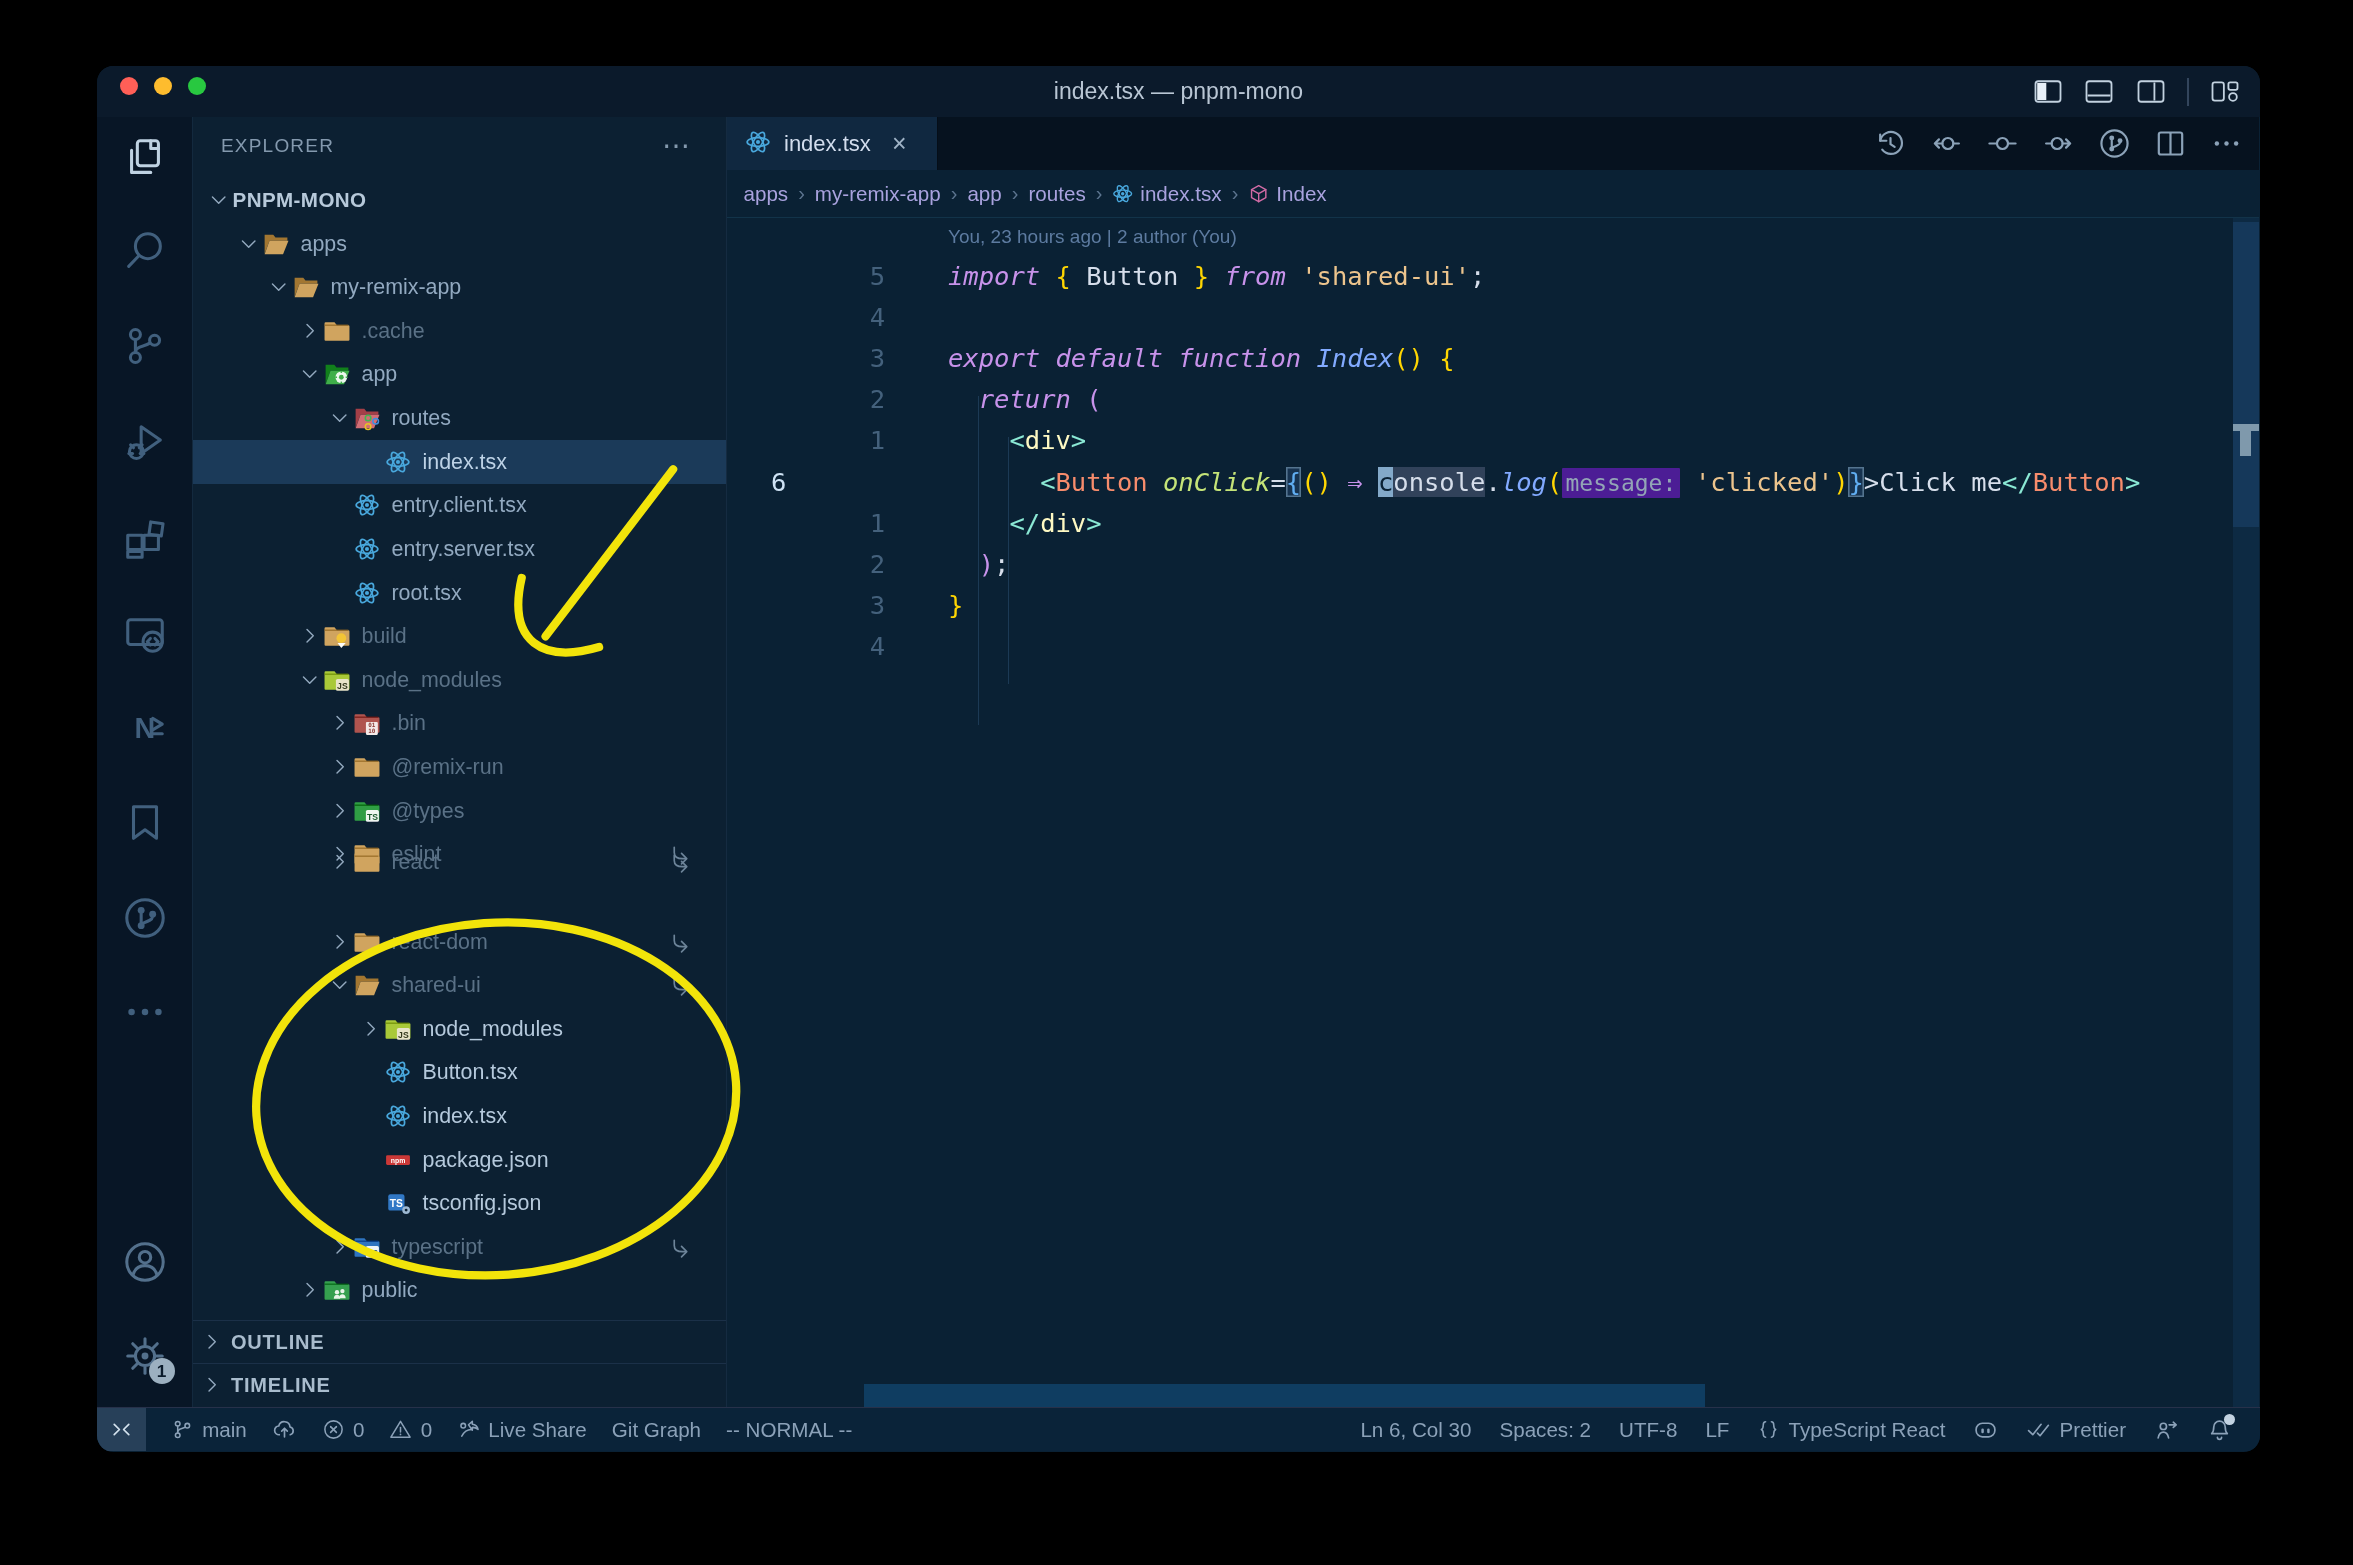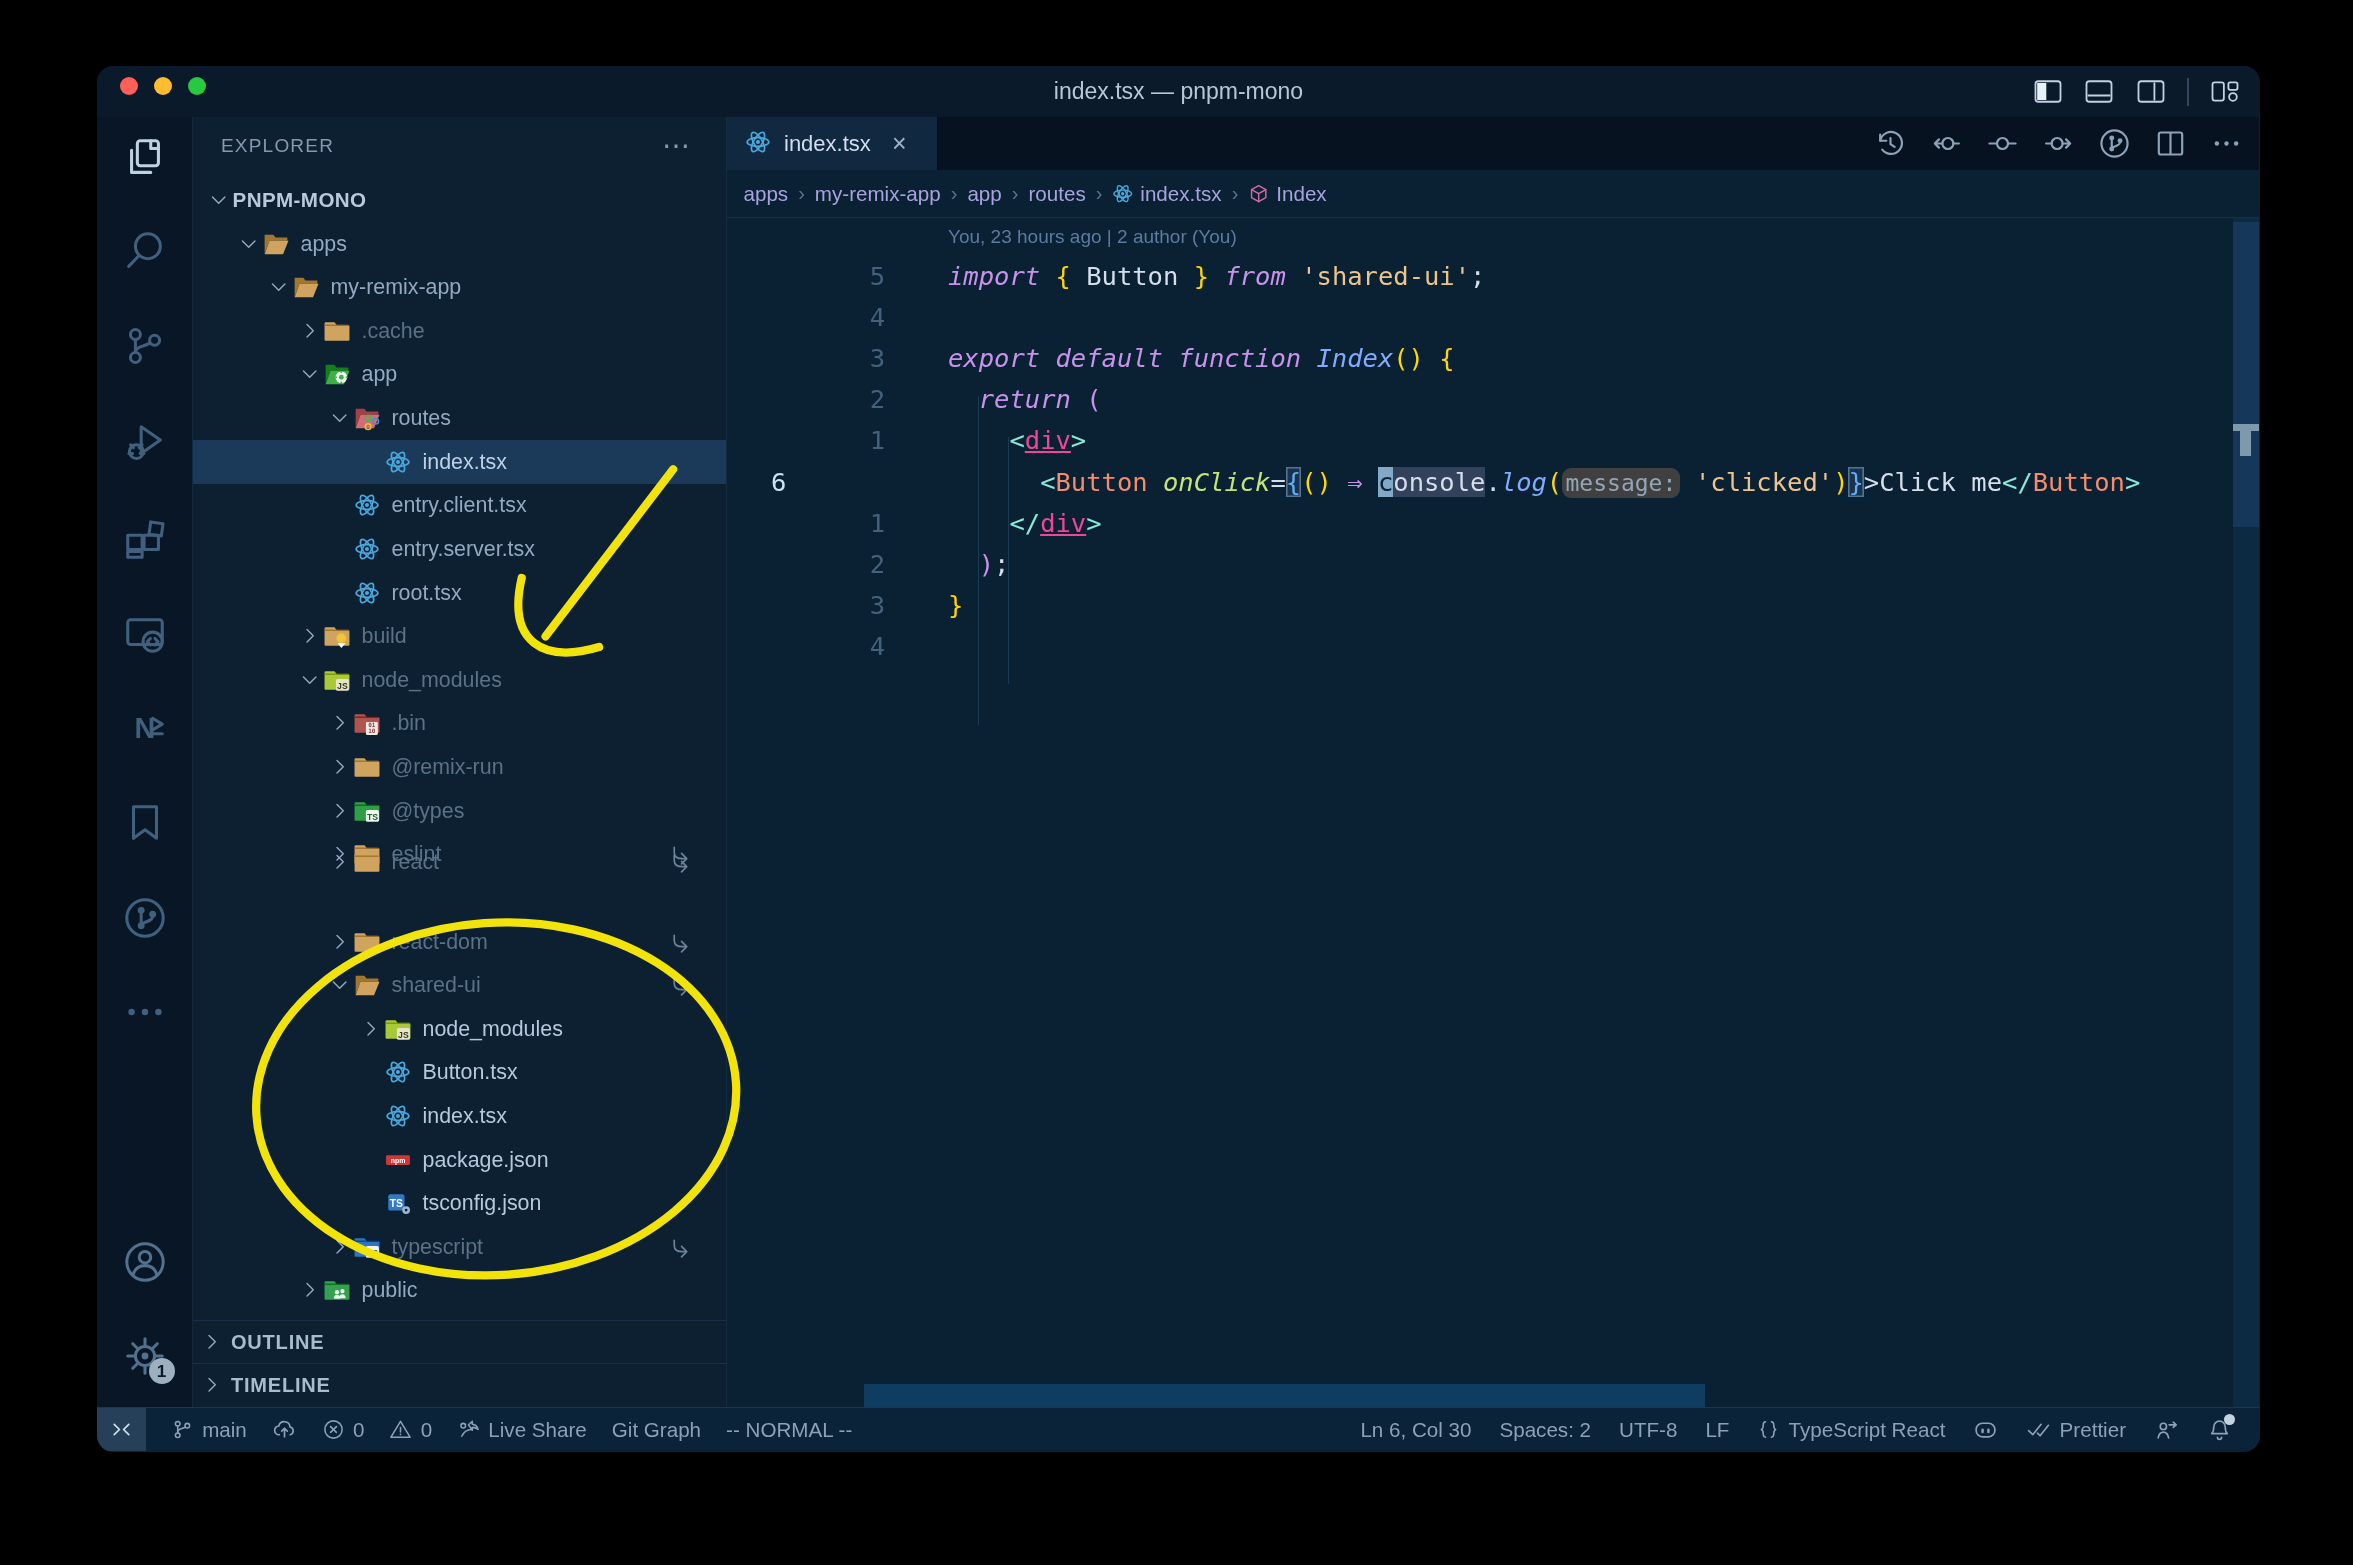--- a/index.html
+++ b/index.html
@@ -75,26 +75,26 @@
   .gutter-num.current { text-align:left; left:44px; color:#cfe3f5; }
   .ctext { position:absolute; left:221px; }
   .tk-kw { color:#c792ea; font-style:italic; }
   .tk-kwop { color:#c792ea; }
   .tk-mag { color:#c792ea; }
   .tk-pln { color:#d6deeb; }
   .tk-brk { color:#ffd602; }
   .tk-str { color:#ecc48d; }
   .tk-fn { color:#82aaff; font-style:italic; }
   .tk-tagb { color:#8be9d5; }
-  .tk-tag { color:#ec4899;text-decoration:underline; }
+  .tk-tag { color:#fef9c3; }
   .tk-comp { color:#f78c6c; }
   .tk-attr { color:#c5e478; font-style:italic; }
   .tk-cur { background:#83a9c9; color:#0a2134; }
   .tk-hlw { background:#31425a; color:#d6deeb; }
-  .tk-hint { background:#404040; color:#93a5b6; border-radius:9px; padding:1.6px 3.3px; font-size:23px; }
+  .tk-hint { background:#4c1d95; color:#93a5b6; border-radius:1px; padding:1.6px 3.3px; font-size:23px; }
   .tk-bm { color:#61aef2; background:#173350; box-shadow:inset 0 0 0 1.6px #54748f; }
   .iguide { position:absolute; width:0.8px; background:#1c3a55; }
 
   .vscroll { position:absolute; right:0; top:101px; width:26px; height:1189px; background:#0d2a43; }
   .vscroll .slider { position:absolute; left:0; top:4.1px; width:26px; height:305px; background:#15385a; }
   .vscroll .cmark-h { position:absolute; left:0; top:206px; width:26px; height:7.4px; background:#7f99ac; }
   .vscroll .cmark-v { position:absolute; left:6.6px; top:213px; width:11.5px; height:25px; background:#7f99ac; }
   .hscroll { position:absolute; left:137px; top:1267px; width:841px; height:28px; background:#0f3d61; }
 
   

